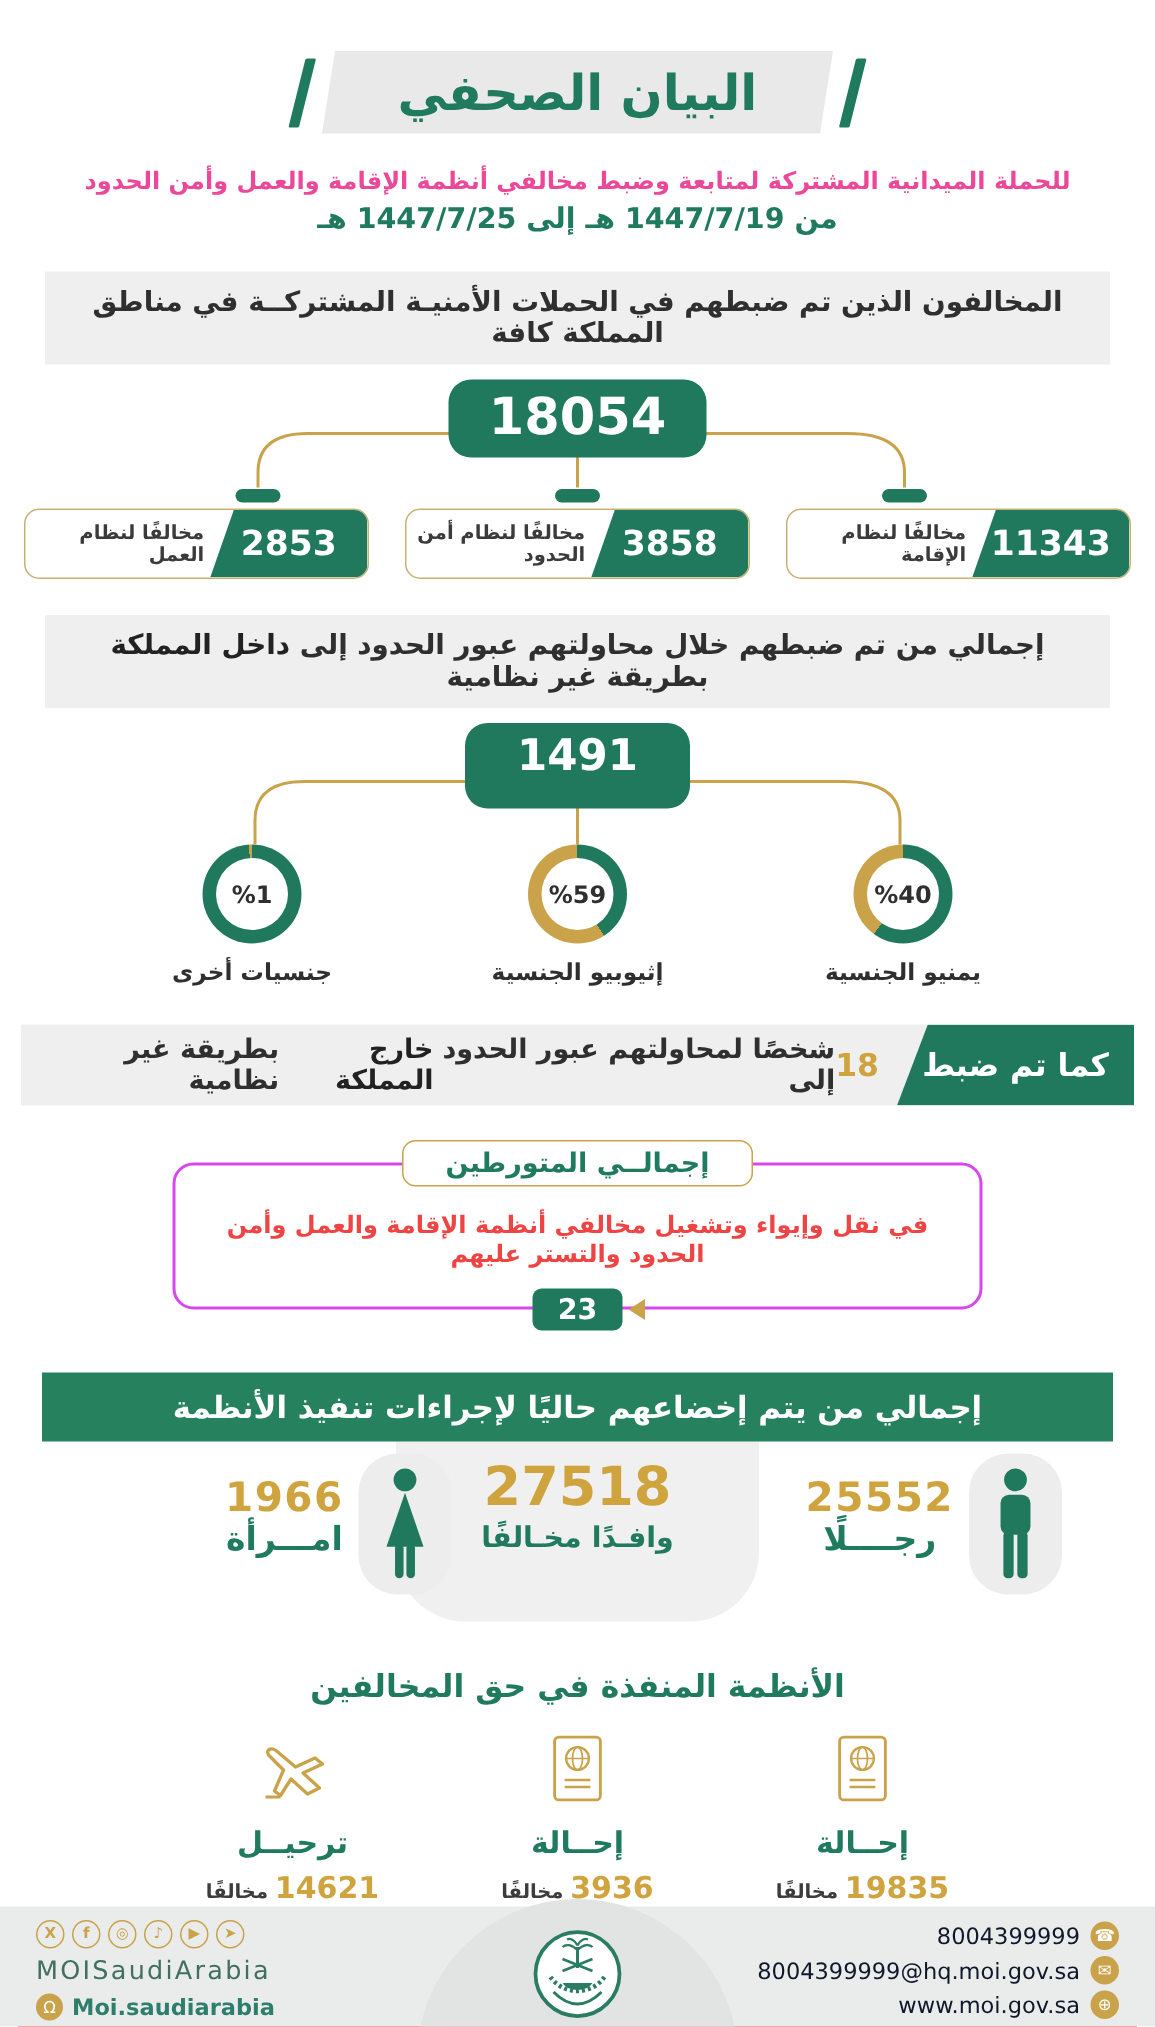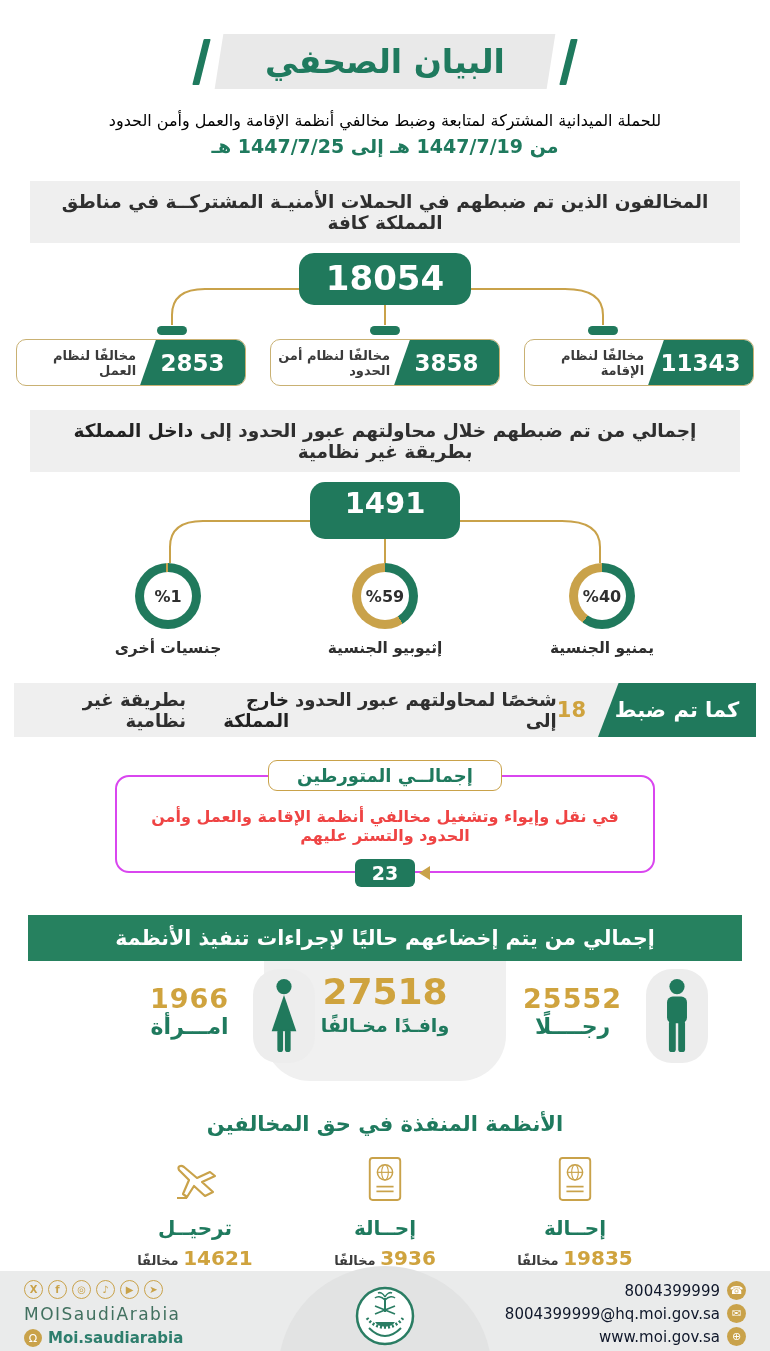--- a/index.html
+++ b/index.html
@@ -5,21 +5,21 @@
   html,body{margin:0;padding:0;}
   body{width:770px;height:1351px;background:#ffffff;overflow:hidden;position:relative;
        font-family:"DejaVu Sans","Liberation Sans",sans-serif;direction:rtl;}
   .page{position:relative;width:770px;height:1351px;}
 
   
   .hdr{padding-top:34px;display:flex;justify-content:center;align-items:center;gap:14px;}
   .slash{width:7px;height:46px;background:#1f7a5e;transform:skewX(-14deg);border-radius:1px;}
   .title-box{background:#e9e9e9;transform:skewX(-9deg);padding:8px 46px;}
   .title-box .t{transform:skewX(9deg);color:#1f7a5e;font-size:33px;font-weight:bold;}
-  .sub1{margin-top:22px;text-align:center;color:#000000;font-weight:normal;font-size:16px;padding:0 40px;}
+  .sub1{margin-top:22px;text-align:center;color:#ec4899;font-weight:bold;font-size:16px;padding:0 40px;}
   .sub2{margin-top:5px;text-align:center;color:#1f7a5e;font-weight:bold;font-size:19px;}
 
   
   .graybar{margin:24px 30px 0;background:#efefef;color:#2f2f2f;font-weight:bold;
            font-size:18.5px;text-align:center;padding:10px 20px;}
   .goldnum{color:#cfa33e;font-size:21px;font-weight:bold;}
   .boldpart{font-weight:bold;color:#222;}
 
   
   .total-box{position:relative;z-index:2;margin:10px auto 0;background:#20795c;color:#fff;
@@ -69,21 +69,21 @@
 
   
   .banner{margin:42px 28px 0;background:#26815f;color:#fff;font-weight:bold;font-size:20.5px;
           text-align:center;padding:11px 10px;position:relative;z-index:2;}
   .people{position:relative;height:125px;margin-top:0;}
   .blob{position:absolute;top:-2px;right:50%;transform:translateX(50%);width:242px;height:122px;background:#f0f0f0;
         border-radius:0 0 46px 46px;z-index:1;}
   .p-total{position:absolute;top:10px;right:50%;transform:translateX(50%);z-index:2;text-align:center;width:242px;}
   .p-total .num{color:#cfa33e;font-weight:bold;font-size:36px;}
   .p-total .lab{color:#1f7a5e;font-weight:bold;font-size:19px;margin-top:2px;}
-  .p-group{position:absolute;top:8px;display:flex;align-items:flex-start;gap:24px;z-index:2;}
+  .p-group{position:absolute;top:8px;display:flex;align-items:flex-start;gap:10px;z-index:2;}
   .p-group.men{right:62px;}
   .p-group.women{left:150px;flex-direction:row;}
   .icon-chip{width:62px;height:94px;background:#ededed;border-radius:26px;display:flex;align-items:center;justify-content:center;}
   .p-text{text-align:center;margin-top:14px;}
   .p-text .num{color:#cfa33e;font-weight:bold;font-size:27px;letter-spacing:1px;}
   .p-text .lab{color:#1f7a5e;font-weight:bold;font-size:22px;margin-top:0px;}
 
   
   .sec6-title{margin-top:26px;text-align:center;color:#1f7a5e;font-weight:bold;font-size:21px;}
   .sec6-row{display:flex;justify-content:space-between;padding:0 100px 0 100px;margin-top:16px;}

